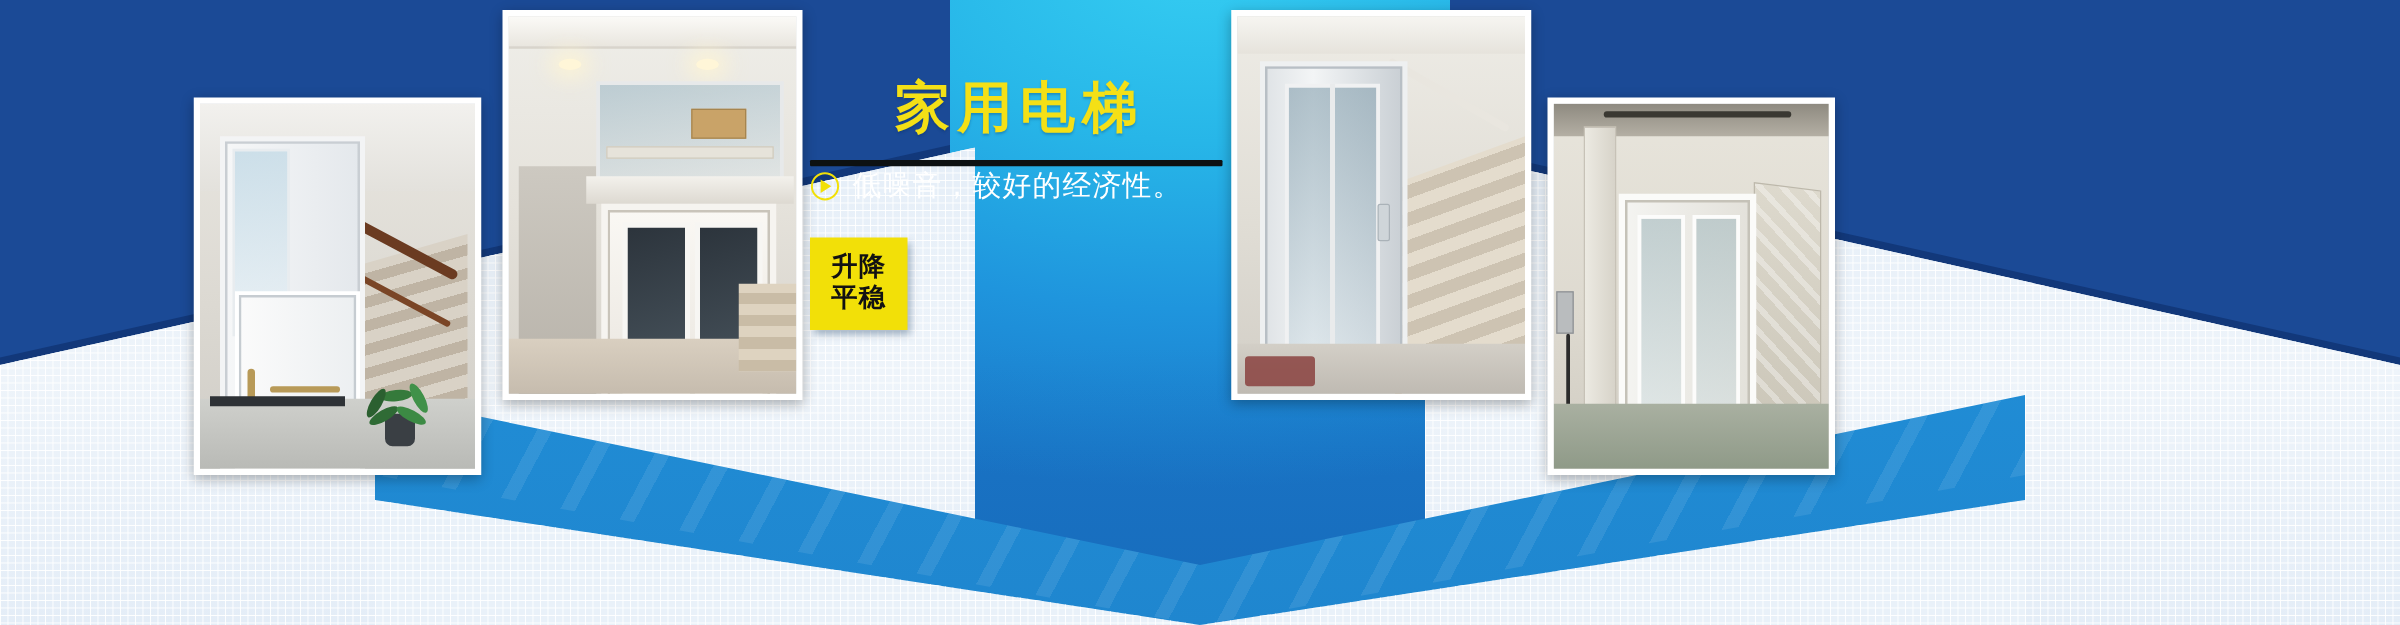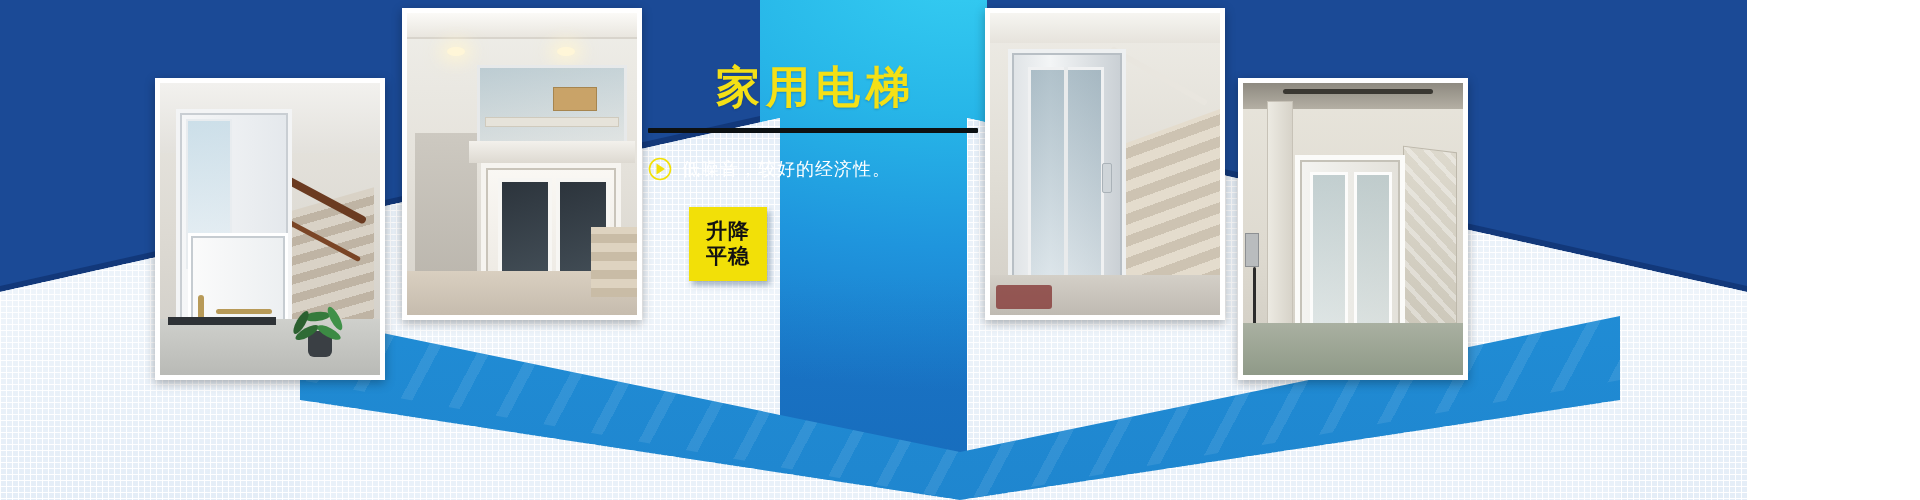--- a/index.html
+++ b/index.html
@@ -6,21 +6,21 @@
   * { margin:0; padding:0; box-sizing:border-box; }
   html, body {
     width:1920px; height:500px;
     overflow:hidden;
     font-family:"Liberation Sans","DejaVu Sans",sans-serif;
   }
 
   
   #banner {
     position:relative;
-    width:1747px; height:500px;
+    width:1920px; height:500px;
     background:#7f1d1d;
     overflow:hidden;
   }
 
   
   .center-gradient{
     position:absolute;
     left:300px; top:0; width:1320px; height:500px;
     background:
       radial-gradient(ellipse 720px 420px at 50% -6%, #35cdf2 0%, #27b6e8 34%, #1f95dd 66%, #1a76c8 100%);
@@ -223,39 +223,37 @@
     text-shadow:0 1px 2px rgba(0,40,90,.28);
     padding-left:6px;
   }
   .divider{
     margin:18px 0 0 0;
     height:5px;
     background:#0d1112;
     border-radius:1px;
   }
   .subtitle{
-    margin-top:24px;
     display:flex;
     align-items:center;
     gap:10px;
     color:#ffffff;
-    font-size:18px;
+    font-size:23px;
     letter-spacing:1px;
     white-space:nowrap;
   }
   .arrow-icon{
     flex:0 0 auto;
     width:24px; height:24px;
     display:block;
   }
   .badges{
     margin-top:26px;
     display:flex;
     gap:8px;
-    margin-left:41px;
   }
   .badge{
     width:78px; height:74px;
     background:#f2e008;
     color:#121212;
     font-size:21px;
     font-weight:bold;
     line-height:1.18;
     display:flex;
     flex-direction:column;

